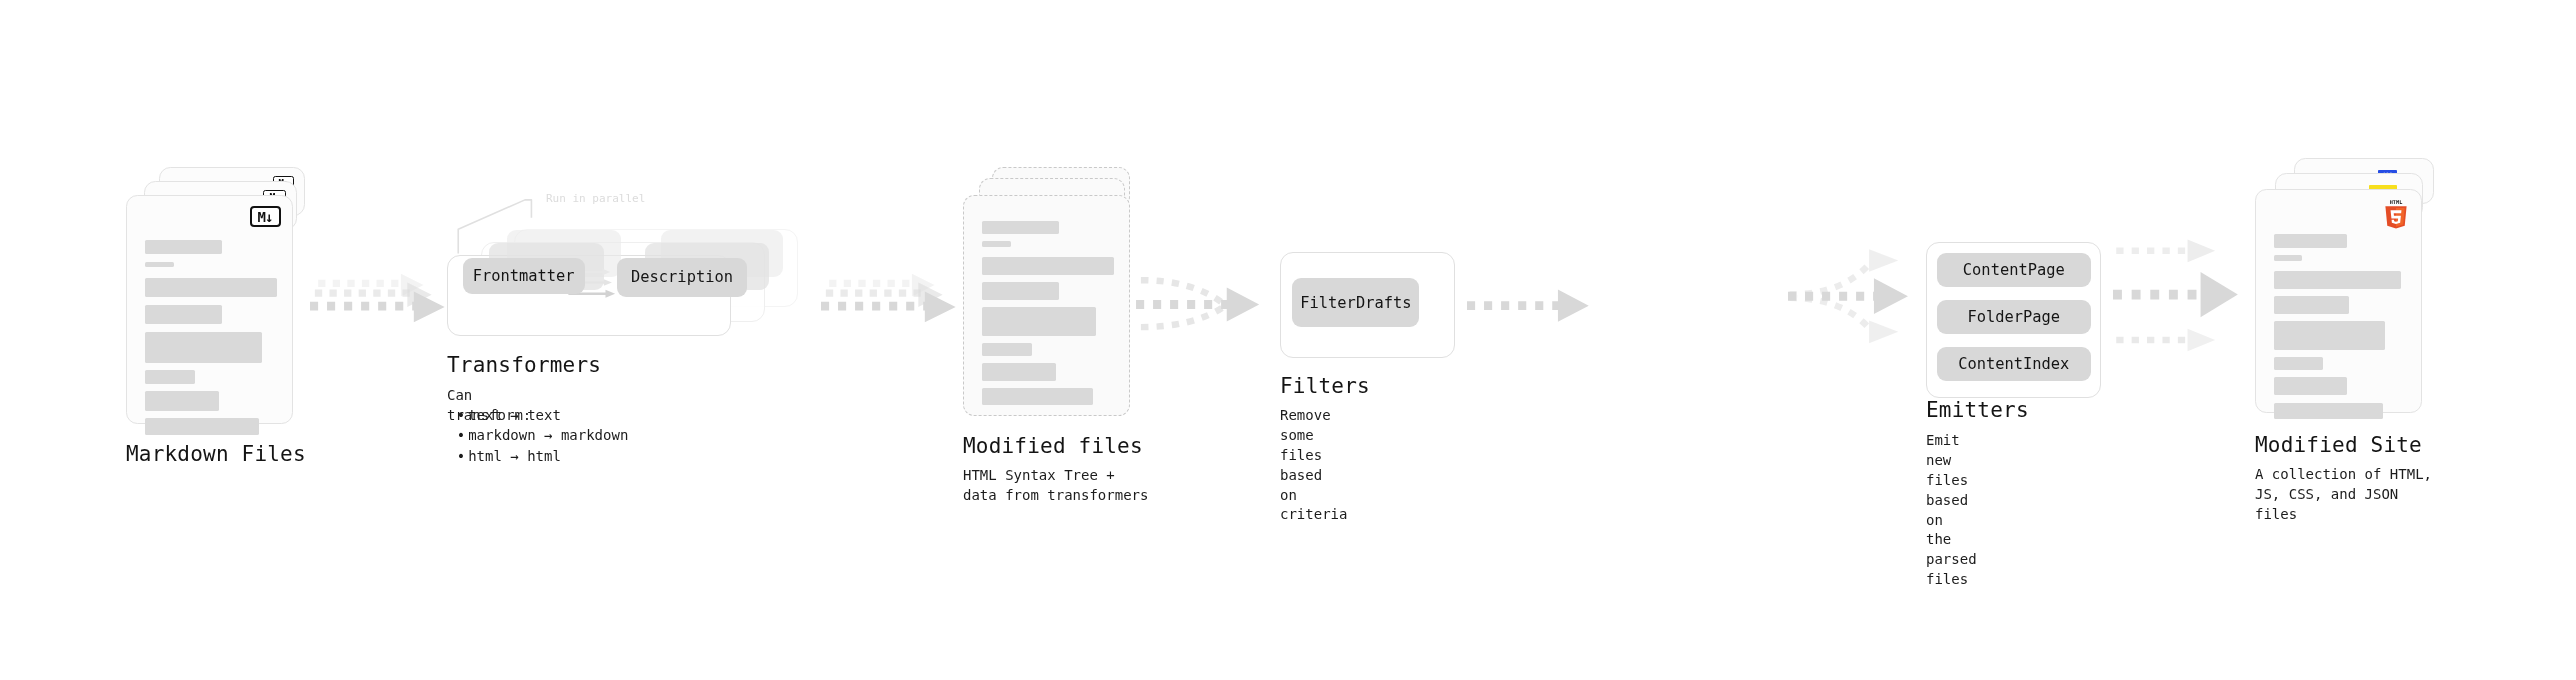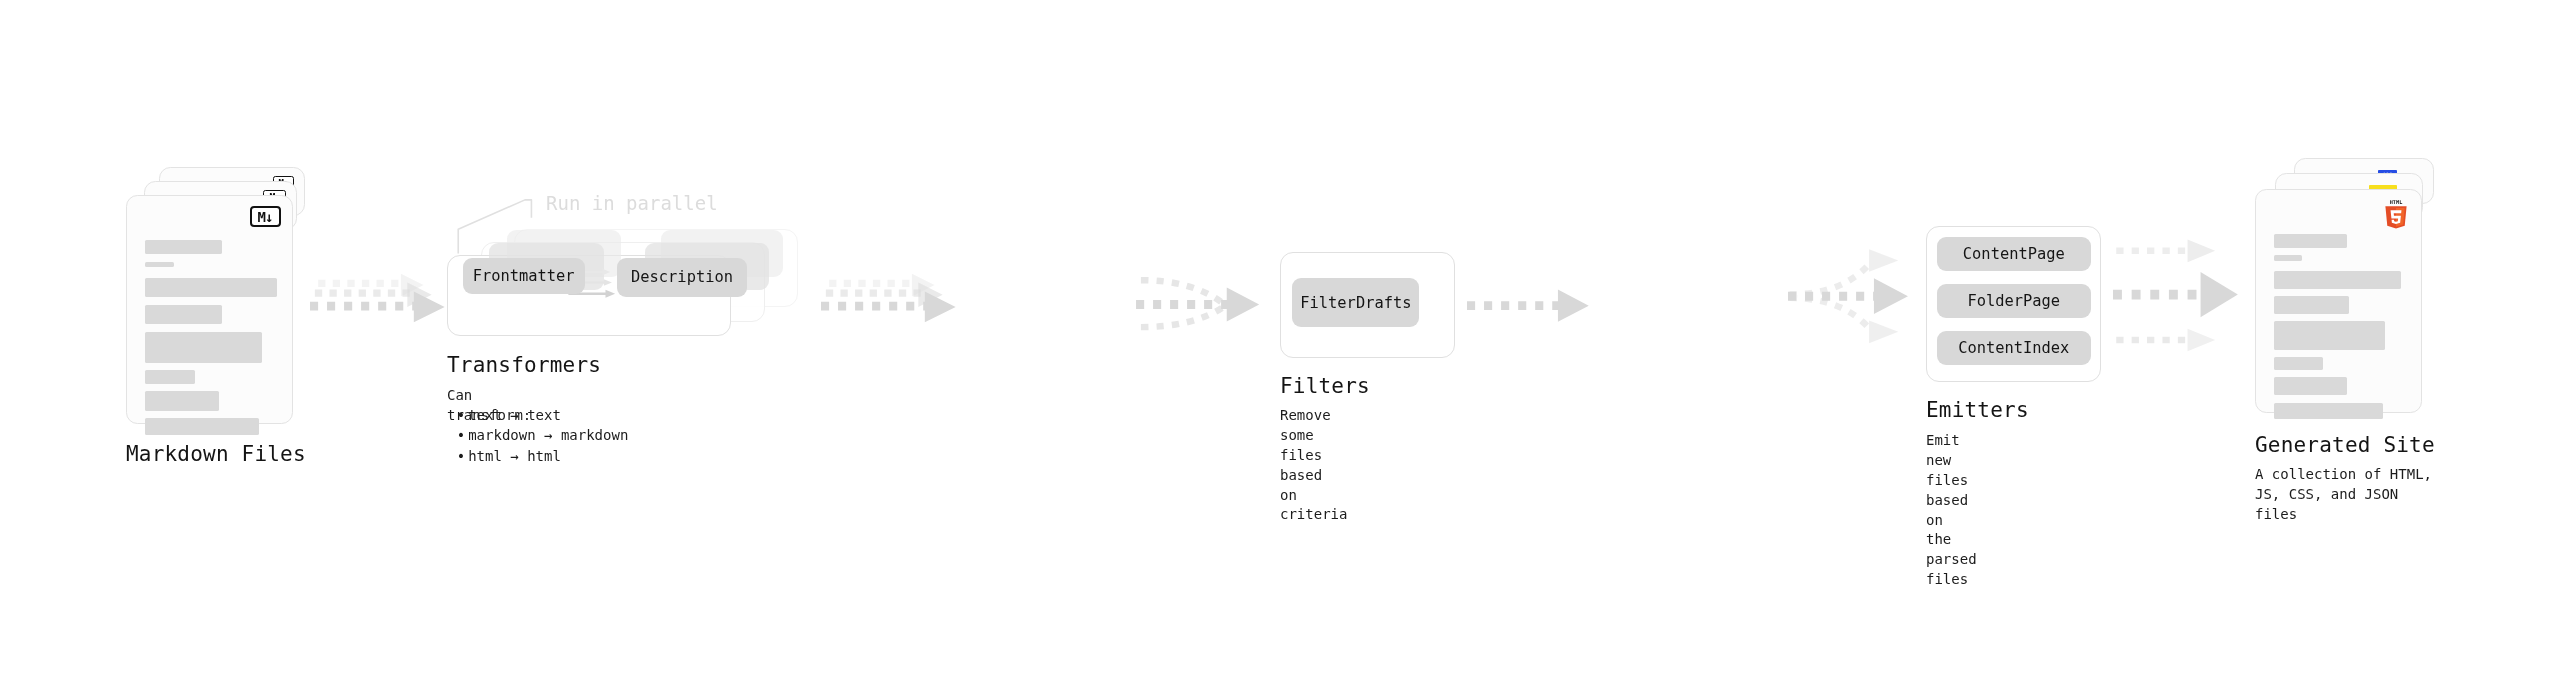--- a/index.html
+++ b/index.html
@@ -76,21 +76,21 @@
     display: flex; align-items: center; justify-content: center;
     font-size: 15.4px;
     color: #151515;
     white-space: nowrap;
   }
   .chip.g2 { background: #e2e2e2; opacity: .75; }
   .chip.g3 { background: #e9e9e9; opacity: .6; }
 
   .parallel-label {
     position: absolute;
-    font-size: 19px;
+    font-size: 11px;
     color: #dcdcdc;
     white-space: nowrap;
   }
 
   svg { display: block; overflow: visible; }
   .mdbadge {
     position: absolute;
     box-sizing: border-box;
     background: #ffffff;
     border: 2.4px solid #111111;
@@ -203,20 +203,41 @@
         <path d="M6 26 H126"></path>
       </g>
       <polygon points="120,13 150,28 120,43" fill="#d8d8d8" opacity="0.55"></polygon>
       <g stroke="#d8d8d8" stroke-width="11" stroke-dasharray="10 11" fill="none" opacity="1">
         <path d="M0 42 H134"></path>
       </g>
       <polygon points="128,24 166,43 128,62" fill="#d8d8d8"></polygon>
     </svg>
   </div>
 
+  <div class="node" style="left:963px; top:167px;">
+    <div class="cardstack" style="width:187px;height:260px;">
+      <div class="card dashed" style="left:29px; top:0px;  width:138px; height:41px;"></div>
+      <div class="card dashed" style="left:16.3px; top:11.4px; width:146px; height:41px;"></div>
+      <div class="card dashed" style="left:0px; top:28.4px; width:167px; height:221px;">
+        <div class="skelwrap" style="top:24.4px;">
+          <div class="skel" style="width:58%; height:13px;"></div>
+          <div class="skel" style="width:22%; height:5.7px; margin-bottom:9.8px;"></div>
+          <div class="skel" style="width:100%; height:18px;"></div>
+          <div class="skel" style="width:58%;  height:18px;"></div>
+          <div class="skel" style="width:86%;  height:28.4px;"></div>
+          <div class="skel" style="width:38%;  height:13px;"></div>
+          <div class="skel" style="width:56%;  height:18px;"></div>
+          <div class="skel" style="width:84%;  height:16.3px;"></div>
+        </div>
+      </div>
+    </div>
+    <div class="title" style="position:absolute; left:0px; top:267px;">Modified files</div>
+    <div class="sub" style="position:absolute; left:0px; top:299px;">HTML Syntax Tree +
+data from transformers</div>
+  </div>
 
   <div class="node" style="left:1136px; top:268px;">
     <svg width="154" height="81" viewBox="0 0 190 100">
       <g stroke="#e6e6e6" stroke-width="8" stroke-dasharray="9 10" fill="none">
         <path d="M6 15 Q70 15 108 44"></path>
         <path d="M6 73 Q70 73 108 48"></path>
       </g>
       <g stroke="#d8d8d8" stroke-width="11" stroke-dasharray="10 11" fill="none">
         <path d="M0 45 H116"></path>
       </g>
@@ -252,21 +273,21 @@
       <polygon points="100,6 136,20 100,34" fill="#ececec" opacity="0.85"></polygon>
       <polygon points="100,94 136,108 100,122" fill="#ececec" opacity="0.85"></polygon>
       <g stroke="#d8d8d8" stroke-width="11" stroke-dasharray="10 11" fill="none">
         <path d="M0 64 H110"></path>
       </g>
       <polygon points="106,42 148,64 106,86" fill="#d8d8d8"></polygon>
     </svg>
   </div>
 
   <div class="node" style="left:1926px; top:226px;">
-    <div class="groupbox" style="left:0px; top:0px; width:175px; height:156px;">
+    <div class="groupbox" style="left:0px; top:16px; width:175px; height:156px;">
       <div class="chip" style="left:9.8px; top:9.8px;  width:154px; height:34px;">ContentPage</div>
       <div class="chip" style="left:9.8px; top:57px;  width:154px; height:34px;text-align:right;">FolderPage</div>
       <div class="chip" style="left:9.8px; top:104px; width:154px; height:34px;">ContentIndex</div>
     </div>
     <div class="title" style="position:absolute; left:0px; top:172px;">Emitters</div>
     <div class="sub" style="position:absolute; left:0px; top:205px;">Emit new files based on
 the parsed files</div>
   </div>
 
   <div class="node" style="left:2113px; top:236px;">
@@ -311,19 +332,19 @@
           <div class="skel" style="width:96%; height:18px;"></div>
           <div class="skel" style="width:57%; height:18px;"></div>
           <div class="skel" style="width:84%; height:28.4px;"></div>
           <div class="skel" style="width:37%; height:13px;"></div>
           <div class="skel" style="width:55%; height:18px;"></div>
           <div class="skel" style="width:82%; height:16.3px;"></div>
         </div>
       </div>
     </div>
 
-    <div class="title" style="position:absolute; left:0px; top:275px;">Generated Site</div>
+    <div class="title" style="position:absolute; left:0px; top:275px;">Modified Site</div>
     <div class="sub" style="position:absolute; left:0px; top:307px;">A collection of HTML,
 JS, CSS, and JSON files</div>
   </div>
 
 </div>
 
 
 </body></html>

